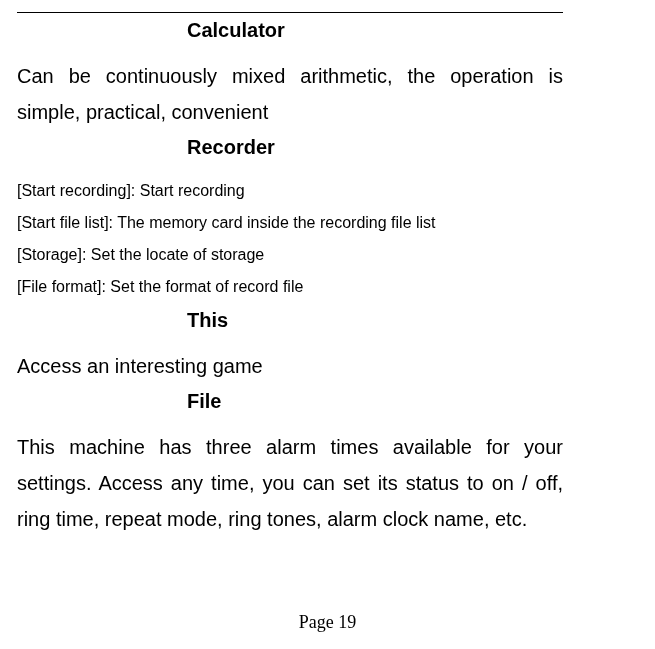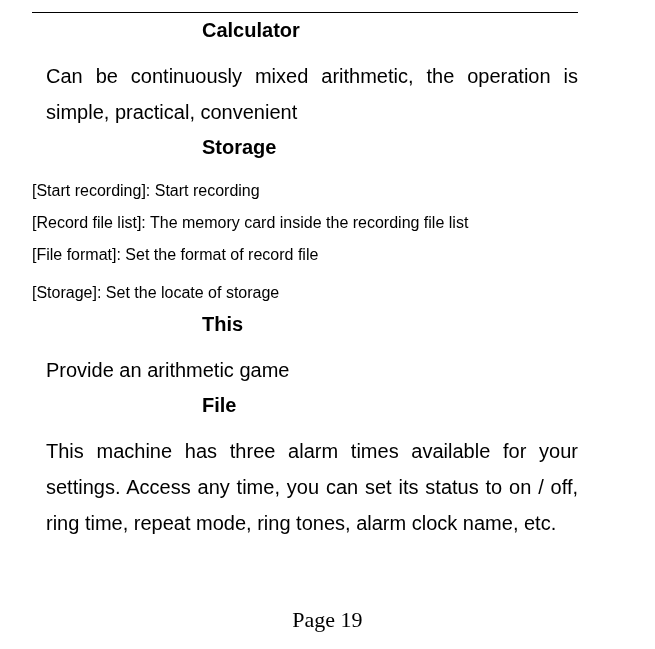--- a/index.html
+++ b/index.html
@@ -12,73 +12,73 @@
     color: #000;
   }
   .page {
     position: relative;
     width: 655px;
     height: 649px;
     box-sizing: border-box;
   }
   .content {
     position: absolute;
-    left: 32px;
+    left: 17px;
     top: 12px;
     width: 546px;
   }
   .rule {
     border: none;
     border-top: 1px solid #000;
     margin: 0 0 6px 0;
   }
   .section-heading {
     font-weight: bold;
     font-size: 20px;
     margin: 4px 0 16px 0;
     text-indent: 170px;
   }
   .para {
     font-size: 20px;
     line-height: 36px;
-    margin: 0 0 6px 14px;
+    margin: 0 0 6px 0;
     text-align: justify;
   }
   .tight-line {
     font-size: 16px;
     line-height: 32px;
     margin: 0;
     text-align: justify;
   }
   .footer {
     position: absolute;
     bottom: 16px;
     width: 100%;
     text-align: center;
-    font-size: 22px;
+    font-size: 18px;
     font-family: "Times New Roman", Times, serif;
   }
 </style>
 </head>
 <body>
 
 <div class="page">
   <div class="content">
     <hr class="rule">
 
     <div class="section-heading">Calculator</div>
     <p class="para">Can be continuously mixed arithmetic, the operation is simple, practical, convenient</p>
 
-    <div class="section-heading">Storage</div>
+    <div class="section-heading">Recorder</div>
     <p class="tight-line">[Start recording]: Start recording</p>
-    <p class="tight-line">[Record file list]: The memory card inside the recording file list</p>
+    <p class="tight-line">[Start file list]: The memory card inside the recording file list</p>
+    <p class="tight-line">[Storage]: Set the locate of storage</p>
     <p class="tight-line" style="margin-bottom:6px;">[File format]: Set the format of record file</p>
-    <p class="tight-line">[Storage]: Set the locate of storage</p>
 
     <div class="section-heading">This</div>
-    <p class="para" style="text-align:left;">Provide an arithmetic game</p>
+    <p class="para" style="text-align:left;">Access an interesting game</p>
 
     <div class="section-heading">File</div>
     <p class="para">This machine has three alarm times available for your settings. Access any time, you can set its status to on / off, ring time, repeat mode, ring tones, alarm clock name, etc.</p>
   </div>
 
   <div class="footer">Page 19</div>
 </div>
 
 </body></html>

